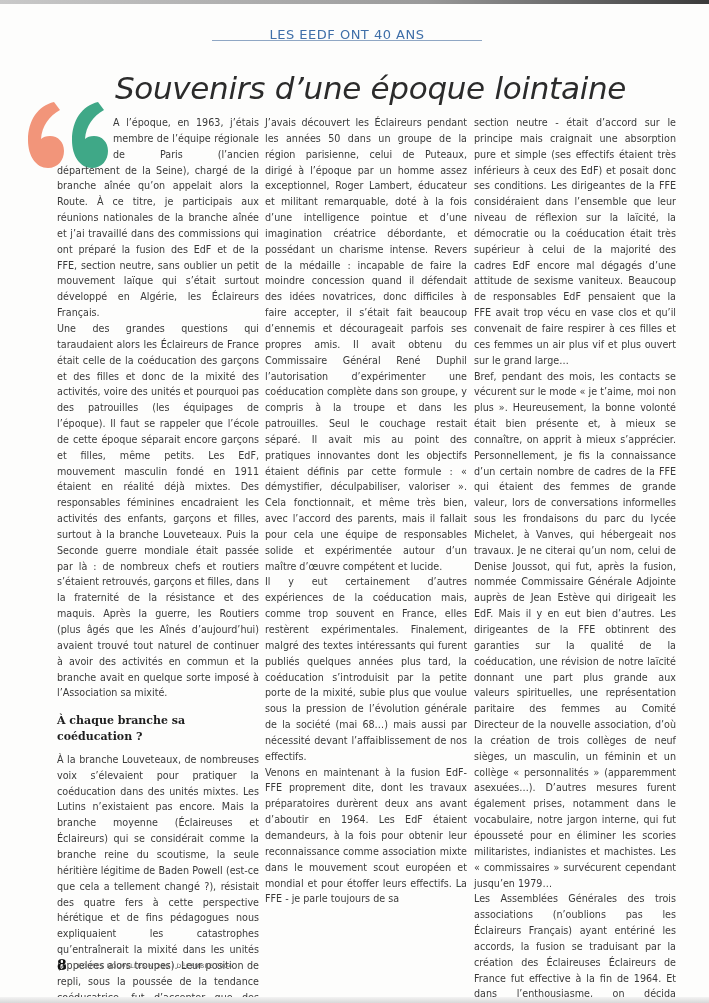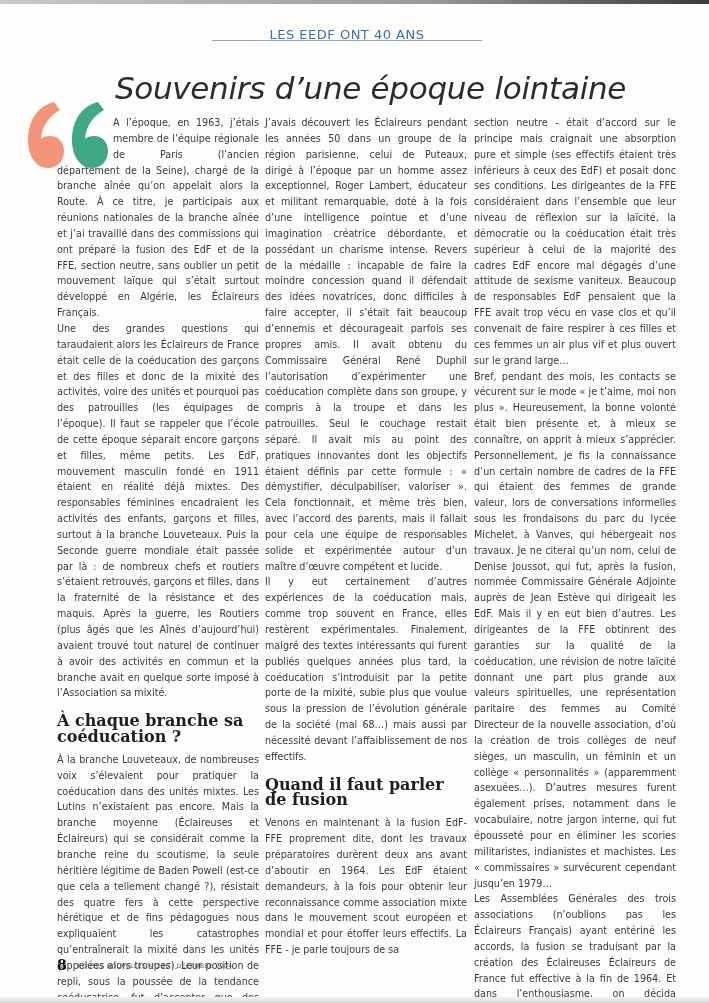--- a/index.html
+++ b/index.html
@@ -35,21 +35,21 @@
     font-size:9.6px; line-height:15.85px;
     text-align:justify; hyphens:auto; color:#3a3a3a;
   }
   .col p { margin:0; text-indent:0; }
   .col1 { left:57px; width:202px; }
   .col2 { left:265px; width:202px; }
   .col3 { left:474px; width:202px; }
   .dropwrap { float:left; width:58px; height:46px; margin-left:-2px; }
   .subhead {
     font-family:"DejaVu Serif", serif; font-weight:bold;
-    font-size:16px; color:#1e1e1e; margin:12px 0 7px 0 !important;
+    font-size:11px; color:#1e1e1e; margin:12px 0 7px 0 !important;
     text-align:left;
   }
   .footer {
     position:absolute; top:957px; left:57px; font-size:6px; color:#555;
     letter-spacing:0.4px;
   }
   .footer .num {
     font-family:"DejaVu Serif", serif; font-weight:bold; font-size:14px;
     color:#111; margin-right:8px; vertical-align:middle;
   }
@@ -81,21 +81,20 @@
   <div class="dropwrap"></div>
   <p>A l’époque, en 1963, j’étais membre de l’équipe régionale de Paris (l’ancien département de la Seine), chargé de la branche aînée qu’on appelait alors la Route. À ce titre, je participais aux réunions nationales de la branche aînée et j’ai travaillé dans des commissions qui ont préparé la fusion des EdF et de la FFE, section neutre, sans oublier un petit mouvement laïque qui s’était surtout développé en Algérie, les Éclaireurs Français.</p>
   <p>Une des grandes questions qui taraudaient alors les Éclaireurs de France était celle de la coéducation des garçons et des filles et donc de la mixité des activités, voire des unités et pourquoi pas des patrouilles (les équipages de l’époque). Il faut se rappeler que l’école de cette époque séparait encore garçons et filles, même petits. Les EdF, mouvement masculin fondé en 1911 étaient en réalité déjà mixtes. Des responsables féminines encadraient les activités des enfants, garçons et filles, surtout à la branche Louveteaux. Puis la Seconde guerre mondiale était passée par là : de nombreux chefs et routiers s’étaient retrouvés, garçons et filles, dans la fraternité de la résistance et des maquis. Après la guerre, les Routiers (plus âgés que les Aînés d’aujourd’hui) avaient trouvé tout naturel de continuer à avoir des activités en commun et la branche avait en quelque sorte imposé à l’Association sa mixité.</p>
   <p class="subhead">À chaque branche sa coéducation ?</p>
   <p>À la branche Louveteaux, de nombreuses voix s’élevaient pour pratiquer la coéducation dans des unités mixtes. Les Lutins n’existaient pas encore. Mais la branche moyenne (Éclaireuses et Éclaireurs) qui se considérait comme la branche reine du scoutisme, la seule héritière légitime de Baden Powell (est-ce que cela a tellement changé ?), résistait des quatre fers à cette perspective hérétique et de fins pédagogues nous expliquaient les catastrophes qu’entraînerait la mixité dans les unités (appelées alors troupes). Leur position de repli, sous la poussée de la tendance coéducatrice, fut d’accepter que des troupes de garçons rencontrent de temps en temps des troupes de filles pour une activité commune. Pendant ce temps, les EdF n’étaient reconnus que</p>
 </div>
 
 <div class="col col2">
   <p>J’avais découvert les Éclaireurs pendant les années 50 dans un groupe de la région parisienne, celui de Puteaux, dirigé à l’époque par un homme assez exceptionnel, Roger Lambert, éducateur et militant remarquable, doté à la fois d’une intelligence pointue et d’une imagination créatrice débordante, et possédant un charisme intense. Revers de la médaille : incapable de faire la moindre concession quand il défendait des idées novatrices, donc difficiles à faire accepter, il s’était fait beaucoup d’ennemis et décourageait parfois ses propres amis. Il avait obtenu du Commissaire Général René Duphil l’autorisation d’expérimenter une coéducation complète dans son groupe, y compris à la troupe et dans les patrouilles. Seul le couchage restait séparé. Il avait mis au point des pratiques innovantes dont les objectifs étaient définis par cette formule : « démystifier, déculpabiliser, valoriser ». Cela fonctionnait, et même très bien, avec l’accord des parents, mais il fallait pour cela une équipe de responsables solide et expérimentée autour d’un maître d’œuvre compétent et lucide.</p>
   <p>Il y eut certainement d’autres expériences de la coéducation mais, comme trop souvent en France, elles restèrent expérimentales. Finalement, malgré des textes intéressants qui furent publiés quelques années plus tard, la coéducation s’introduisit par la petite porte de la mixité, subie plus que voulue sous la pression de l’évolution générale de la société (mai 68…) mais aussi par nécessité devant l’affaiblissement de nos effectifs.</p>
-  <p class="subhead">Quand il faut parler de fusion</p>
   <p>Venons en maintenant à la fusion EdF-FFE proprement dite, dont les travaux préparatoires durèrent deux ans avant d’aboutir en 1964. Les EdF étaient demandeurs, à la fois pour obtenir leur reconnaissance comme association mixte dans le mouvement scout européen et mondial et pour étoffer leurs effectifs. La FFE - je parle toujours de sa</p>
 </div>
 
 <div class="col col3">
   <p>section neutre - était d’accord sur le principe mais craignait une absorption pure et simple (ses effectifs étaient très inférieurs à ceux des EdF) et posait donc ses conditions. Les dirigeantes de la FFE considéraient dans l’ensemble que leur niveau de réflexion sur la laïcité, la démocratie ou la coéducation était très supérieur à celui de la majorité des cadres EdF encore mal dégagés d’une attitude de sexisme vaniteux. Beaucoup de responsables EdF pensaient que la FFE avait trop vécu en vase clos et qu’il convenait de faire respirer à ces filles et ces femmes un air plus vif et plus ouvert sur le grand large…</p>
   <p>Bref, pendant des mois, les contacts se vécurent sur le mode « je t’aime, moi non plus ». Heureusement, la bonne volonté était bien présente et, à mieux se connaître, on apprit à mieux s’apprécier. Personnellement, je fis la connaissance d’un certain nombre de cadres de la FFE qui étaient des femmes de grande valeur, lors de conversations informelles sous les frondaisons du parc du lycée Michelet, à Vanves, qui hébergeait nos travaux. Je ne citerai qu’un nom, celui de Denise Joussot, qui fut, après la fusion, nommée Commissaire Générale Adjointe auprès de Jean Estève qui dirigeait les EdF. Mais il y en eut bien d’autres. Les dirigeantes de la FFE obtinrent des garanties sur la qualité de la coéducation, une révision de notre laïcité donnant une part plus grande aux valeurs spirituelles, une représentation paritaire des femmes au Comité Directeur de la nouvelle association, d’où la création de trois collèges de neuf sièges, un masculin, un féminin et un collège « personnalités » (apparemment asexuées…). D’autres mesures furent également prises, notamment dans le vocabulaire, notre jargon interne, qui fut épousseté pour en éliminer les scories militaristes, indianistes et machistes. Les « commissaires » survécurent cependant jusqu’en 1979…</p>
   <p>Les Assemblées Générales des trois associations (n’oublions pas les Éclaireurs Français) ayant entériné les accords, la fusion se traduisant par la création des Éclaireuses Éclaireurs de France fut effective à la fin de 1964. Et dans l’enthousiasme, on décida d’organiser en 1966 à Montgeron le premier Congrès</p>
 </div>
 
 <div class="footer">

